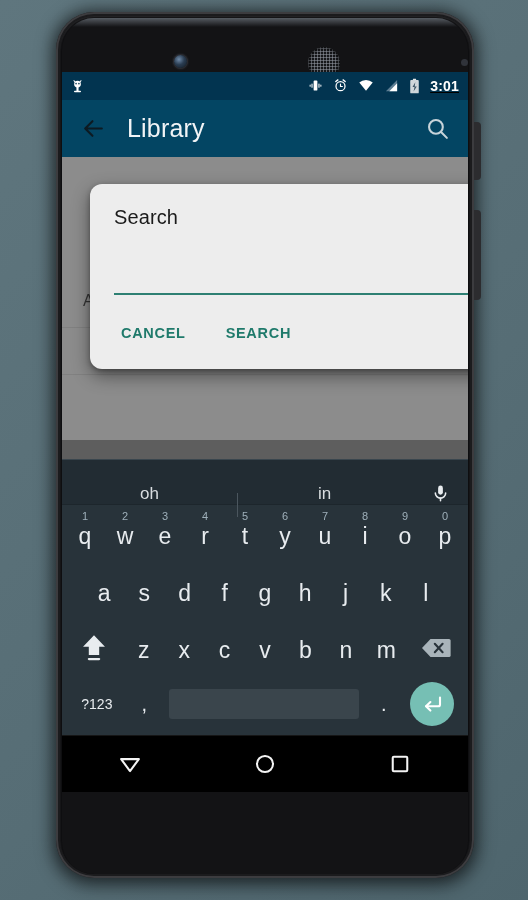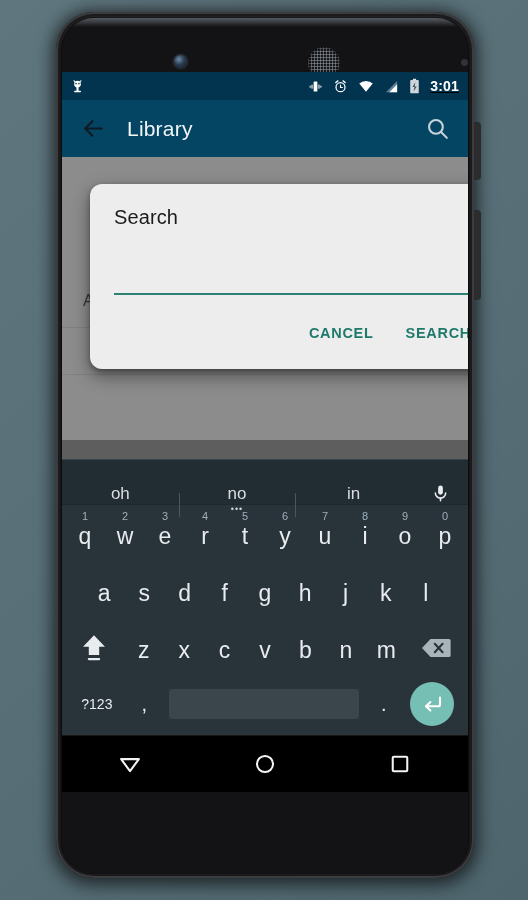--- a/index.html
+++ b/index.html
@@ -109,21 +109,21 @@
   .statusbar {
     position: relative;
     height: 28px;
     background: #023450;
     display: flex;
     align-items: center;
     padding: 0 9px 0 8px;
     box-sizing: border-box;
   }
   .sb-left { display: flex; align-items: center; gap: 5px; }
-  .sb-right { margin-left: auto; display: flex; align-items: flex-end; gap: 10px; text-decoration: underline; }
+  .sb-right { margin-left: auto; display: flex; align-items: flex-start; gap: 10px; text-decoration: underline; }
   .sb-time {
     color: #ffffff;
     font-size: 14px;
     font-weight: bold;
     letter-spacing: .2px;
   }
   .ic { display: block; }
 
   
   .toolbar {
@@ -131,21 +131,21 @@
     height: 57px;
     background: #034563;
     display: flex;
     align-items: center;
     padding: 0 14px;
     box-sizing: border-box;
   }
   .tb-back { width: 34px; height: 34px; display: flex; align-items: center; justify-content: center; cursor: pointer; }
   .tb-title {
     color: #f2f4f6;
-    font-size: 21px;
+    font-size: 25px;
     margin-left: 17px;
     letter-spacing: .2px;
   }
   .tb-search { margin-left: auto; width: 34px; height: 34px; display: flex; align-items: center; justify-content: center; cursor: pointer; }
 
   
   .content {
     position: relative;
     height: 283px;
     background: #fbfbfb;
@@ -197,22 +197,21 @@
     font-size: 17px;
     color: #1b1b1b;
     font-family: "Liberation Sans", sans-serif;
     padding: 0 0 4px 0;
     border-bottom: 2px solid #2e8073;
     box-sizing: border-box;
   }
   .dialog-field::placeholder { color: #9a9a9a; }
   .dialog-actions {
     display: flex;
-    justify-content: flex-end;
-    gap: 14px;
+    gap: 22px;
     padding: 22px 22px 20px 22px;
   }
   .dlg-btn {
     background: none;
     border: none;
     font-family: "Liberation Sans", sans-serif;
     font-size: 14.5px;
     font-weight: bold;
     letter-spacing: .7px;
     color: #1f7a6b;
@@ -444,24 +443,20 @@
       </div>
     </div>
 
     <div class="keyboard">
 
       <div class="sugg-bar">
         <div class="sugg">
           <span>oh</span>
         </div>
         <div class="sugg">
-          <span>no</span>
-          <span class="dots">•••</span>
-        </div>
-        <div class="sugg">
           <span>in</span>
         </div>
         <div class="sugg-mic">
           <svg width="19" height="21" viewBox="0 0 24 24">
             <rect x="9" y="2" width="6" height="11.5" rx="3" fill="#e8ecef"></rect>
             <path d="M5.5 11.3a6.5 6.5 0 0 0 13 0" fill="none" stroke="#e8ecef" stroke-width="2" stroke-linecap="round"></path>
             <path d="M12 18v3.2" stroke="#e8ecef" stroke-width="2" stroke-linecap="round"></path>
           </svg>
         </div>
       </div>

